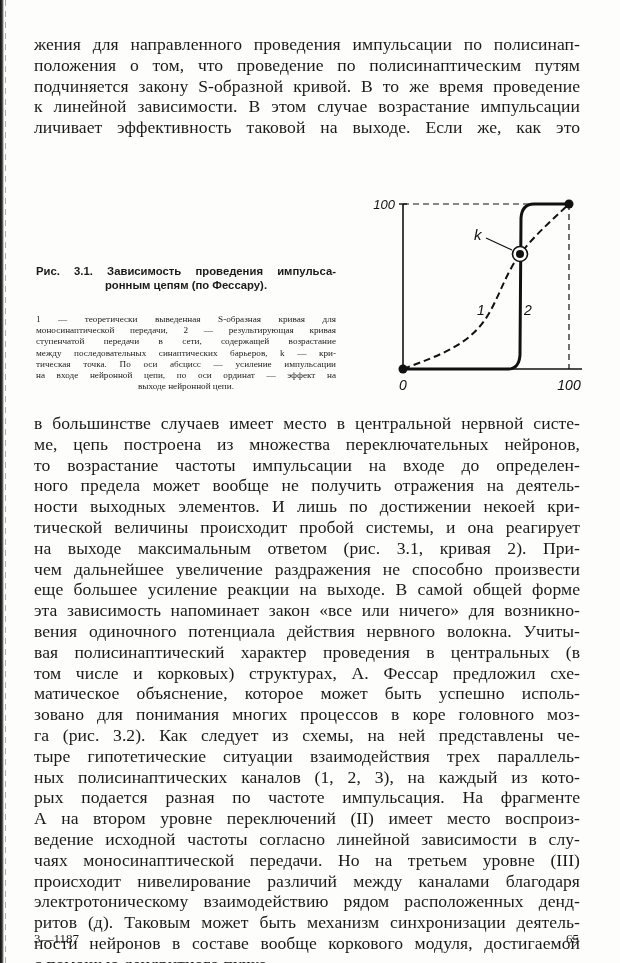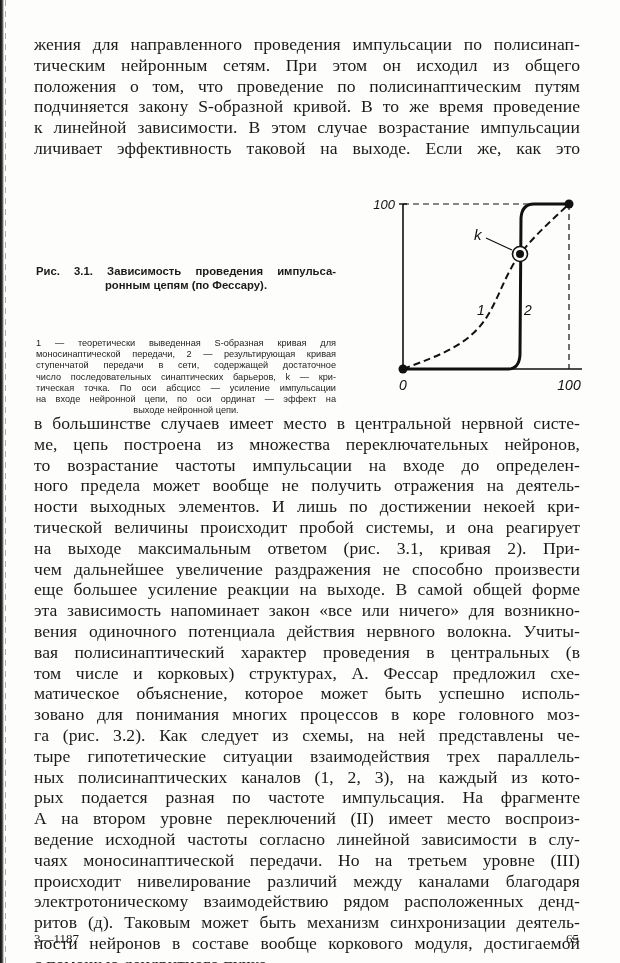--- a/index.html
+++ b/index.html
@@ -29,53 +29,52 @@
   .caption-title {
     position: absolute; left: 36px; top: 265px; width: 300px;
     font-family: "Liberation Sans", "DejaVu Sans", sans-serif;
     font-weight: bold; font-size: 11.3px; line-height: 13.6px;
     text-align: justify;
   }
   .caption-title .ln { display:block; text-align-last: justify; white-space: nowrap; }
   .caption-title .ln.center { text-align: center; text-align-last: center; }
   .caption-body {
     position: absolute; left: 36px; top: 314px; width: 300px;
-    font-family: Liberation Sans, sans-serif;
-    font-size: 9.2px; line-height: 11.2px; color: #222; margin-top: 24px;
+    font-family: Liberation Serif, serif;
+    font-size: 9.2px; line-height: 11.2px; color: #222;
   }
   .caption-body .ln { display:block; text-align: justify; text-align-last: justify; white-space: nowrap; }
   .caption-body .ln.center { text-align: center; text-align-last: center; }
   .figure { position: absolute; left: 350px; top: 190px; width: 250px; height: 210px; }
   .footer-left { position: absolute; left: 34px; top: 931px; font-size: 13px; }
   .footer-right { position: absolute; left: 566px; top: 931px; font-size: 13px; }
 </style>
 </head>
 <body>
 
 <div class="scan-edge"></div>
 <div class="scan-edge-2"></div>
 
 <div class="text-block" id="top-text">
     <span class="ln">жения для направленного проведения импульсации по полисинап-</span>
-    <span class="ln">тическим нейронным сетям. При этом он исходил из общего</span>
     <span class="ln">положения о том, что проведение по полисинаптическим путям</span>
     <span class="ln">подчиняется закону S-образной кривой. В то же время проведение</span>
     <span class="ln">к линейной зависимости. В этом случае возрастание импульсации</span>
     <span class="ln">личивает эффективность таковой на выходе. Если же, как это</span>
   </div>
 
 <div class="caption-title" id="cap-title">
     <span class="ln">Рис. 3.1. Зависимость проведения импульса-</span>
     <span class="ln center">ронным цепям (по Фессару).</span>
   </div>
 <div class="caption-body" id="cap-body">
     <span class="ln">1 — теоретически выведенная S-образная кривая для</span>
     <span class="ln">моносинаптической передачи, 2 — результирующая кривая</span>
-    <span class="ln">ступенчатой передачи в сети, содержащей достаточное</span>
-    <span class="ln">число последовательных синаптических барьеров, k — кри-</span>
+    <span class="ln">ступенчатой передачи в сети, содержащей возрастание</span>
+    <span class="ln">между последовательных синаптических барьеров, k — кри-</span>
     <span class="ln">тическая точка. По оси абсцисс — усиление импульсации</span>
     <span class="ln">на входе нейронной цепи, по оси ординат — эффект на</span>
     <span class="ln center">выходе нейронной цепи.</span>
   </div>
 
 <div class="figure">
   <svg width="250" height="210" viewBox="350 190 250 210">
 
     <line x1="403" y1="204" x2="403" y2="369" stroke="#111" stroke-width="1.6"></line>
     <line x1="403" y1="369" x2="582" y2="369" stroke="#111" stroke-width="1.6"></line>

